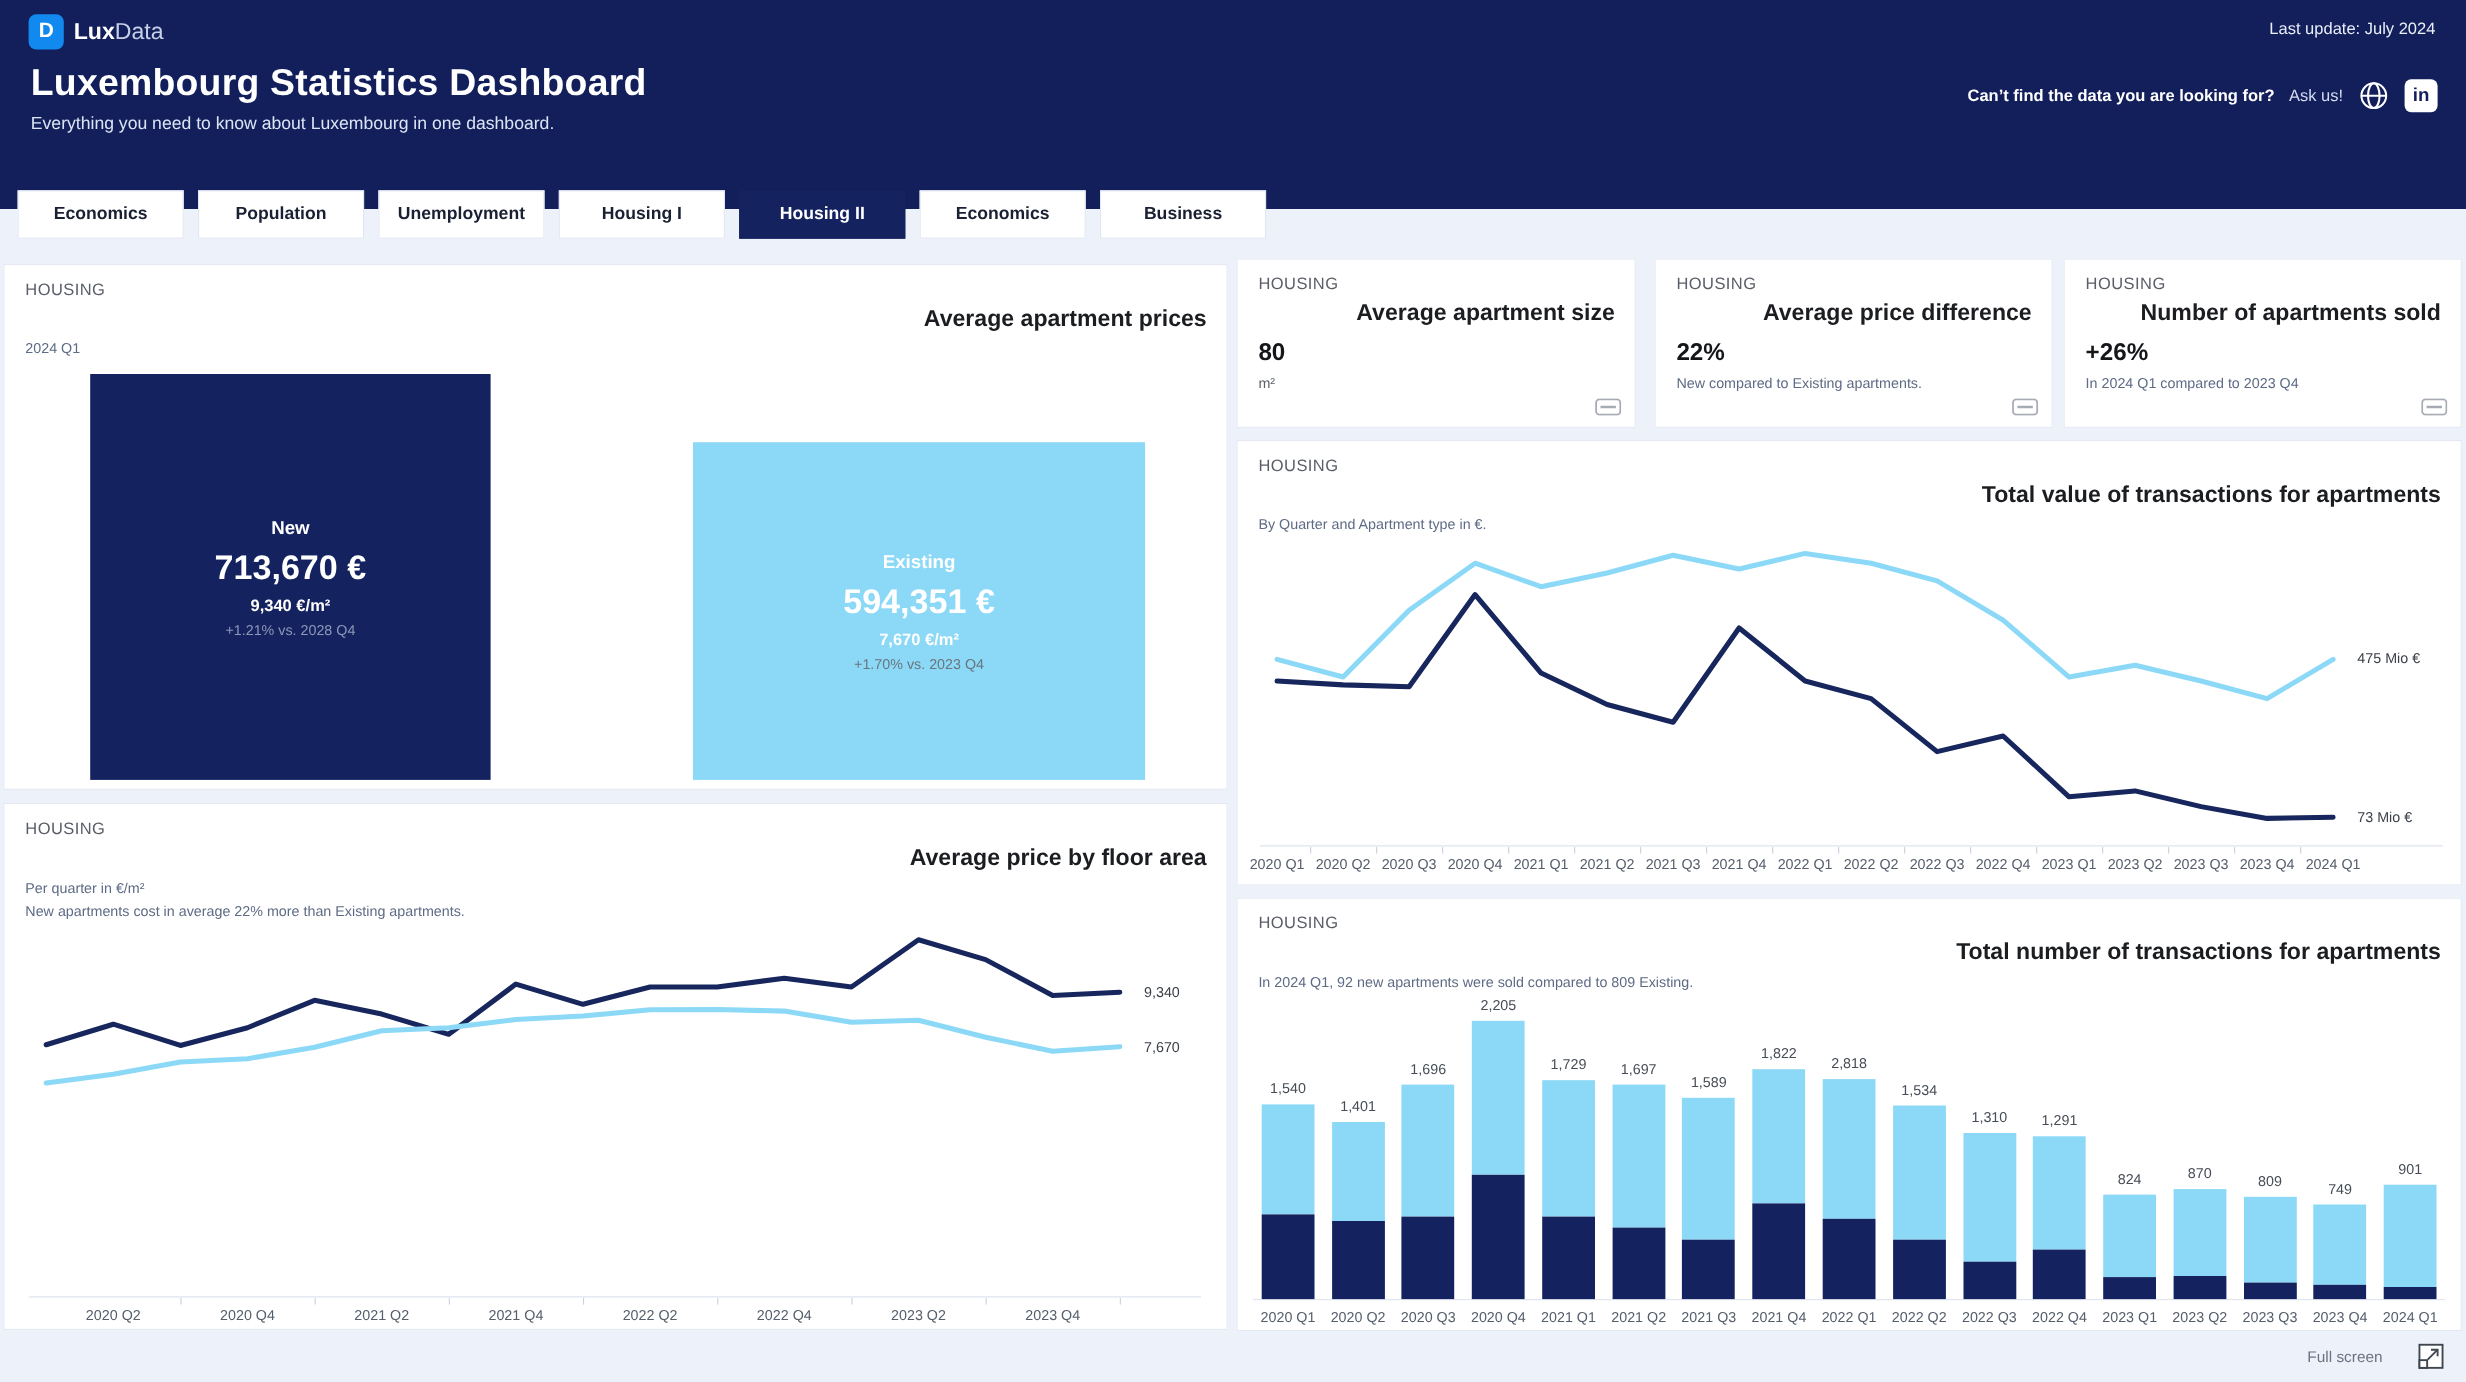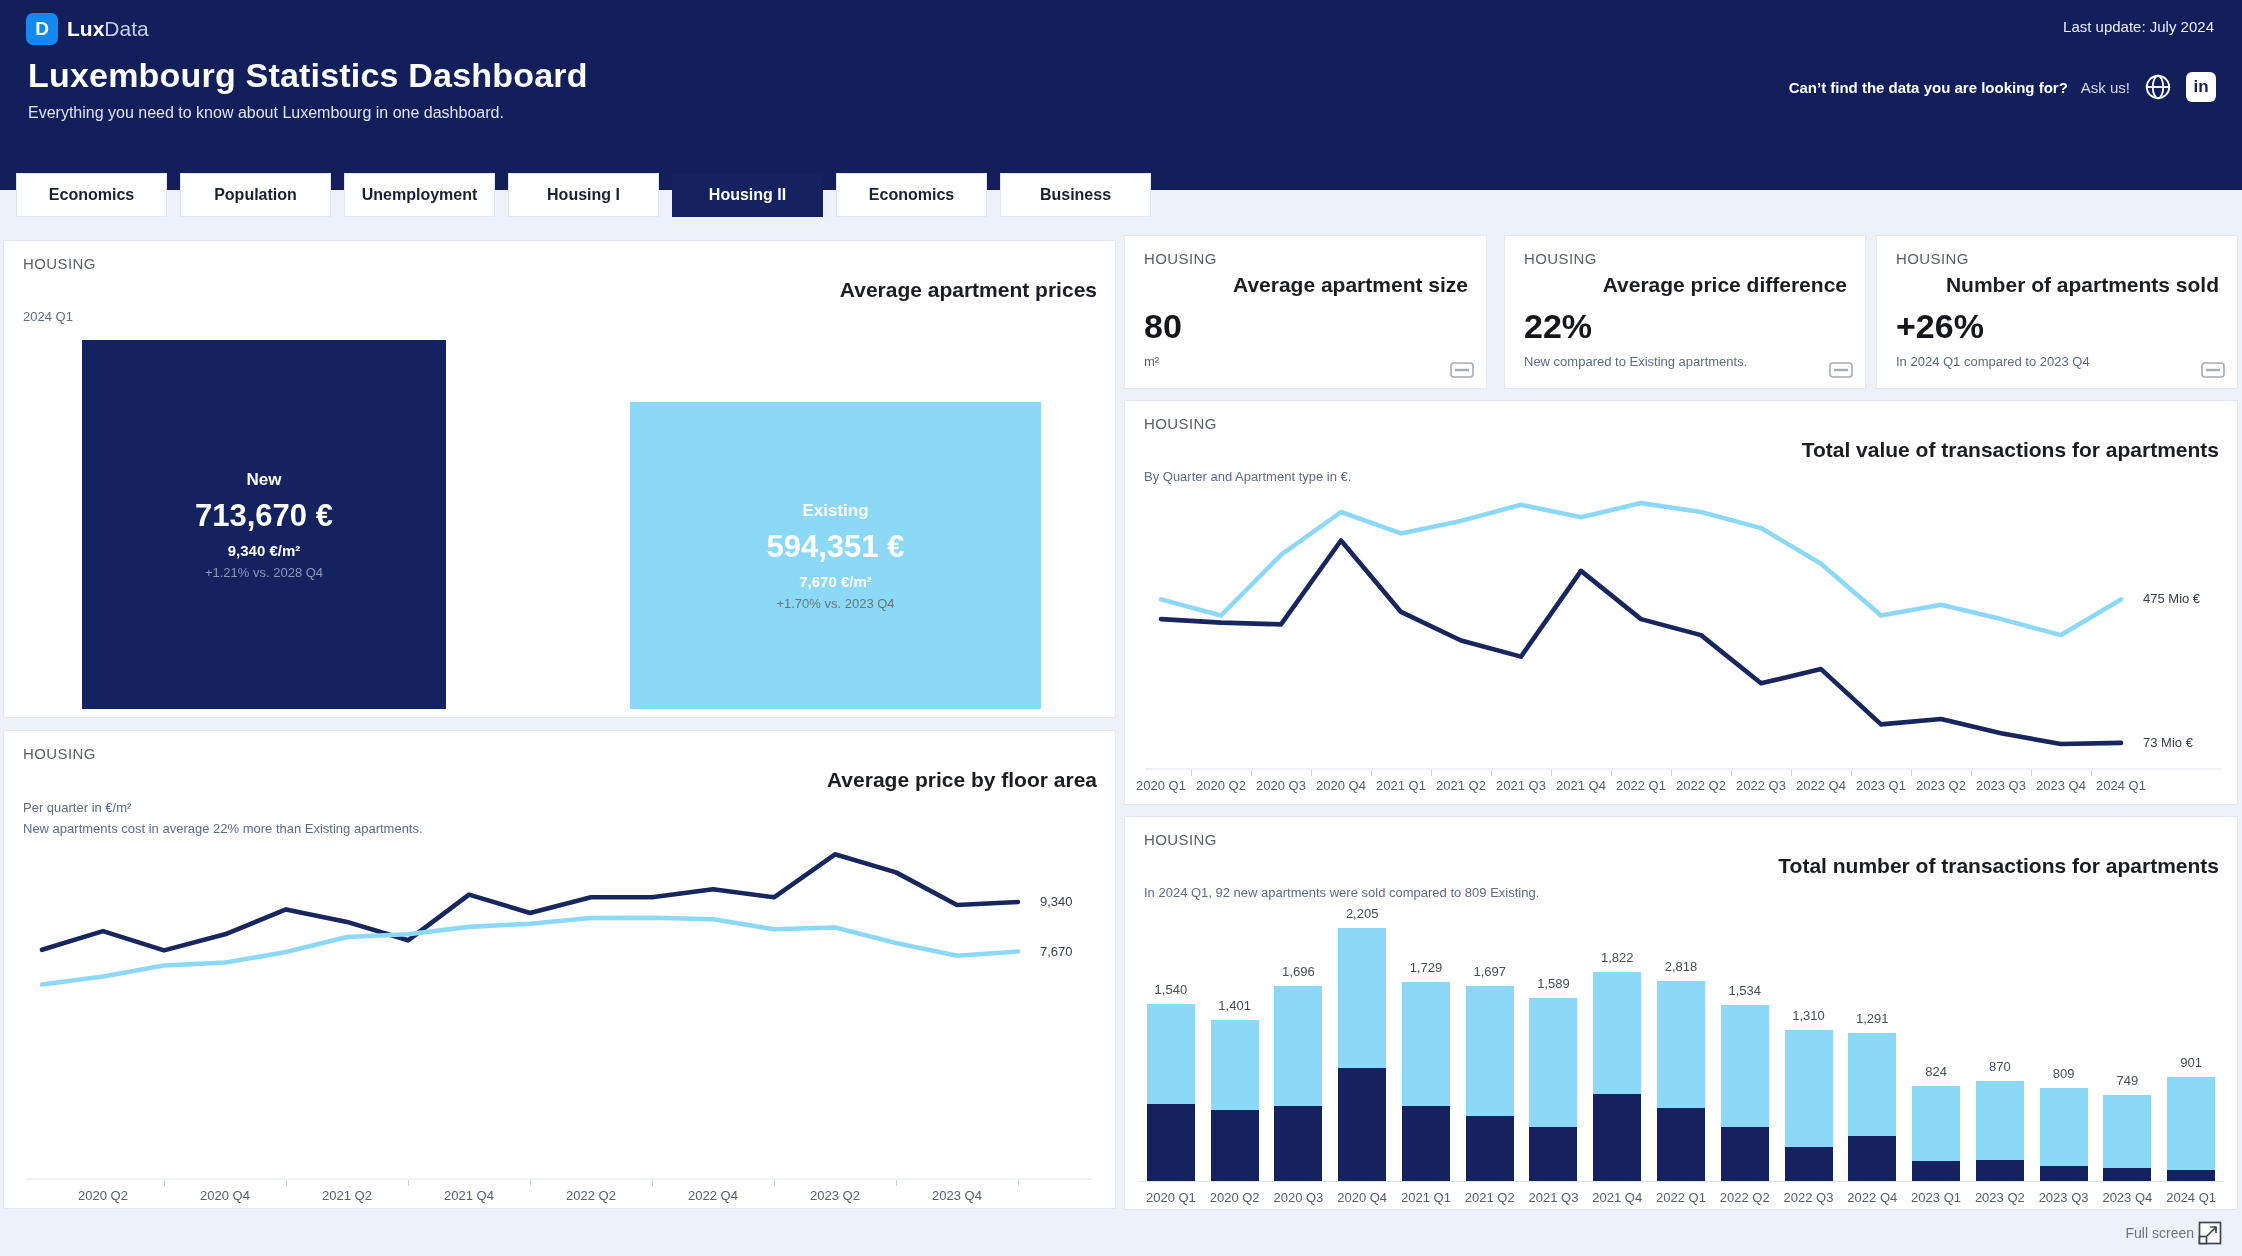--- a/index.html
+++ b/index.html
@@ -29,21 +29,21 @@
   .tab { width:151px; height:44px; background:#fff; border:1px solid #E1E7F2; color:#1A2033;
          font-size:16px; font-weight:700; display:flex; align-items:center; justify-content:center; cursor:pointer; }
   .tab.active { background:#14235F; border-color:#14235F; color:#fff; }
 
   
   .card { position:absolute; background:#fff; border:1px solid #E3E8F3; }
   .hd { position:absolute; left:19px; top:14px; right:18px; }
   .cat { font-size:15px; color:#5A5E66; letter-spacing:.4px; }
   .ttl { font-size:21px; font-weight:600; color:#1B1D21; margin-top:6px;text-align:right; }
   .sub { font-size:13px; color:#5E6B85; margin-top:6px; line-height:1.4; }
-  .kpi-value { font-size:34px; font-weight:600; color:#141619; margin-top:10px; }
+  .kpi-value { font-size:22px; font-weight:600; color:#141619; margin-top:10px; }
   .kpi-note { font-size:13px; color:#5E6B85; margin-top:8px; }
   .kpi-unit { font-size:13px; color:#5A5E66; margin-top:8px; }
   .data-icon { position:absolute; right:12px; bottom:10px; cursor:pointer; }
 
   
   .rect { position:absolute; bottom:8px; display:flex; flex-direction:column; align-items:center;
           justify-content:center; text-align:center; cursor:pointer; }
   .rect-new { left:78px; width:364px; background:#14235F; color:#fff; }
   .rect-existing { left:626px; width:411px; background:#8CD9F7; color:#fff; }
   .rect .r-name { font-size:17px; font-weight:600; }
@@ -57,21 +57,21 @@
   .chart { position:absolute; }
   .x-label { position:absolute; font-size:13px; color:#555E6B; text-align:center; white-space:nowrap; }
   .tick { position:absolute; width:1px; height:6px; background:#C9D1DE; }
   .axis-line { position:absolute; left:0; right:0; height:1px; background:#DEE4EF; }
   .end-label { position:absolute; font-size:13px; color:#3A4048; white-space:nowrap; }
   .bar-col { position:absolute; display:flex; flex-direction:column; }
   .bar-seg { width:100%; }
   .bar-total { position:absolute; font-size:13px; color:#474D56; text-align:center; }
 
   
-  .footer { position:absolute; right:16px; bottom:7px; display:flex; align-items:center; gap:0; }
+  .footer { position:absolute; right:16px; bottom:7px; display:flex; align-items:center; gap:28px; }
   .footer .fs-label { font-size:14px; color:#6B7380; }
 </style>
 </head>
 <body>
 
 <div class="page">
 
   <header class="hdr">
     <div class="logo">
       <span class="logo-icon">D</span>

